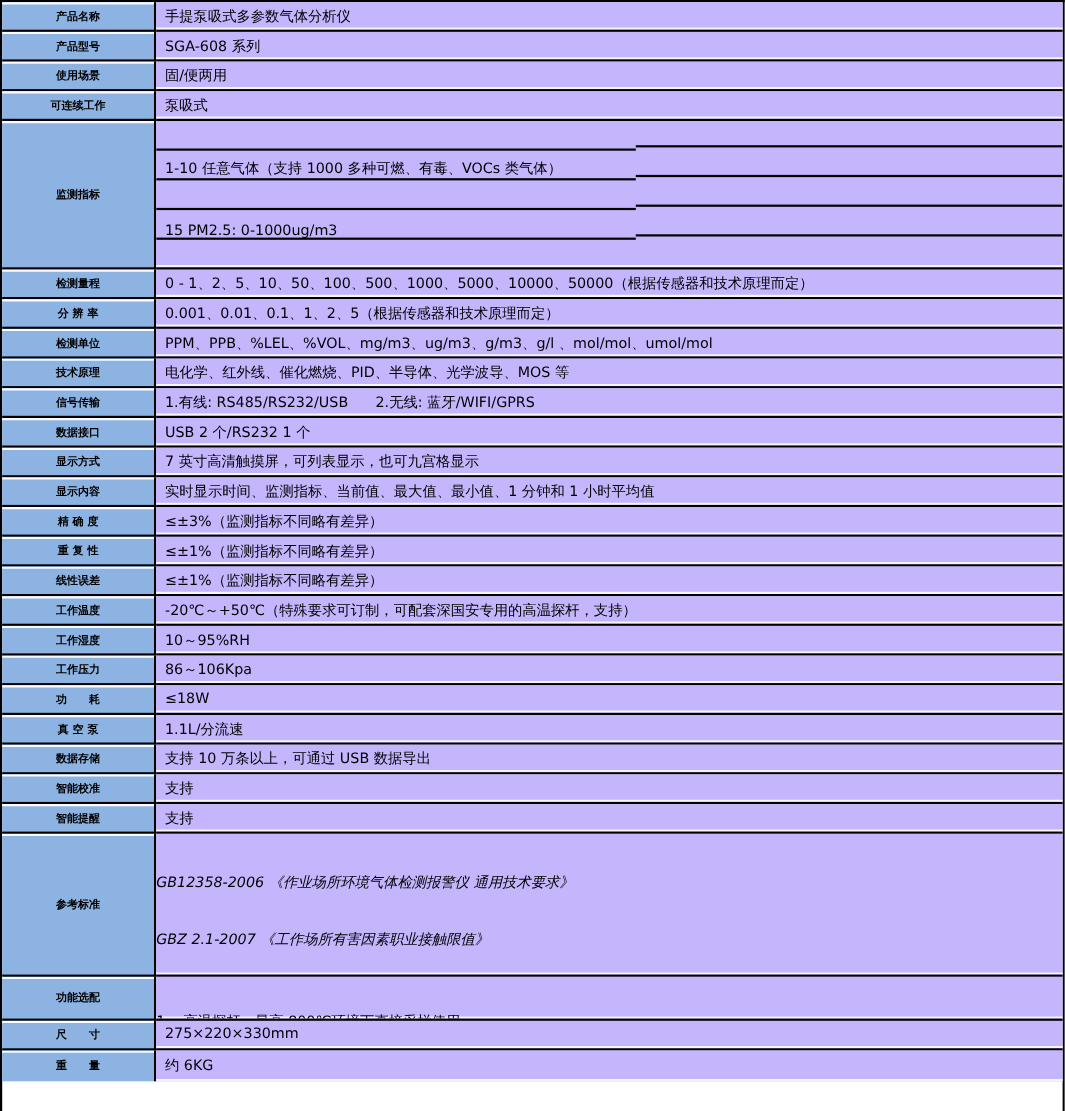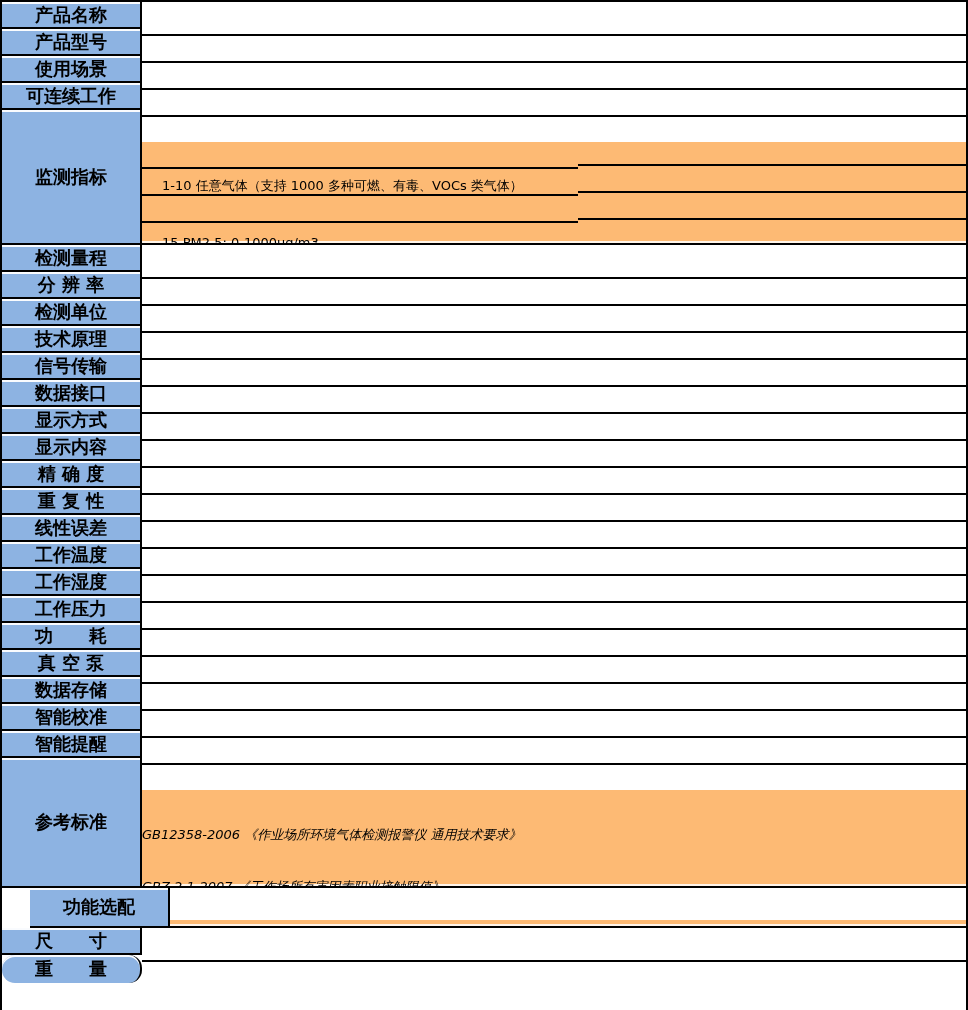--- a/index.html
+++ b/index.html
@@ -16,55 +16,54 @@
   }
   .row{display:flex;box-sizing:border-box;}
   .h27{height:27px;}
   .label-cell{
     flex:0 0 140px;width:140px;
     background:#8DB3E2;
     border-right:2px solid #000;
     border-bottom:2px solid #000;
     box-sizing:border-box;
     display:flex;align-items:center;justify-content:center;
-    font-weight:bold;font-size:18px;
+    font-weight:bold;font-size:10px;
     white-space:pre;
     box-shadow:inset 0 2px 0 rgba(255,255,255,0.95);
   }
   .value-cell{
     flex:1;
-    background:#fdba74;
+    background:#c4b5fd;
     border-bottom:2px solid #000;
     box-sizing:border-box;
     display:flex;align-items:center;
     padding-left:8px;
     font-size:13px;
     white-space:pre;
     box-shadow:inset 0 -2px 0 rgba(255,255,255,0.85);
     overflow:hidden;
-    margin-top:32px;
   }
   .value-cell.multi{
     display:block;position:relative;padding-left:0;
   }
   .sub-line{
-    height:27px;line-height:27px;padding-left:20px;white-space:pre;
+    height:27px;line-height:27px;padding-left:8px;white-space:pre;
   }
   .seg{position:absolute;height:2px;background:#000;}
   .seg-left{left:0;width:436px;}
   .seg-right{left:436px;right:0;}
   .ref-lines{display:block;padding:4px 0 0 8px;font-style:italic;}
   .ref-line{height:21.5px;line-height:21.5px;white-space:pre;}
   .opt-lines{display:block;padding:2px 0 0 8px;}
   .opt-line{height:19px;line-height:19px;white-space:pre;}
   .h135{height:135px;}
   .h130{height:130px;}
-  .h40{height:40px;padding-left:28px;}
+  .h40{height:40px;}
   .h28{height:28px;}
-  .last .label-cell,.last .value-cell{border-bottom:none;border-radius:13px;}
+  .last .label-cell,.last .value-cell{border-bottom:none;}
 </style>
 </head>
 <body>
 
 <div class="spec-table">
 
   <div class="row h27">
     <div class="label-cell">产品名称</div>
     <div class="value-cell">手提泵吸式多参数气体分析仪</div>
   </div>

